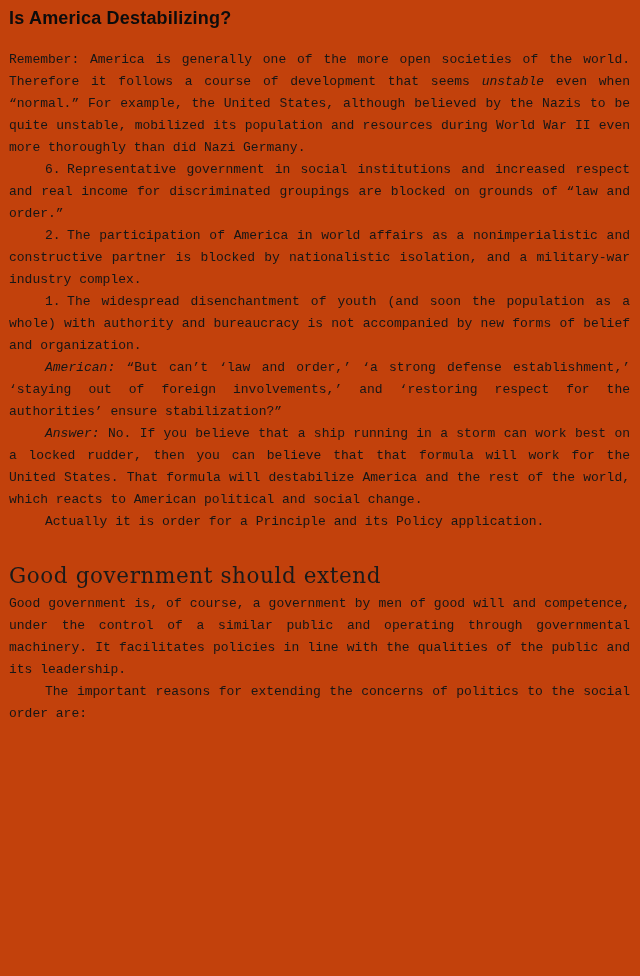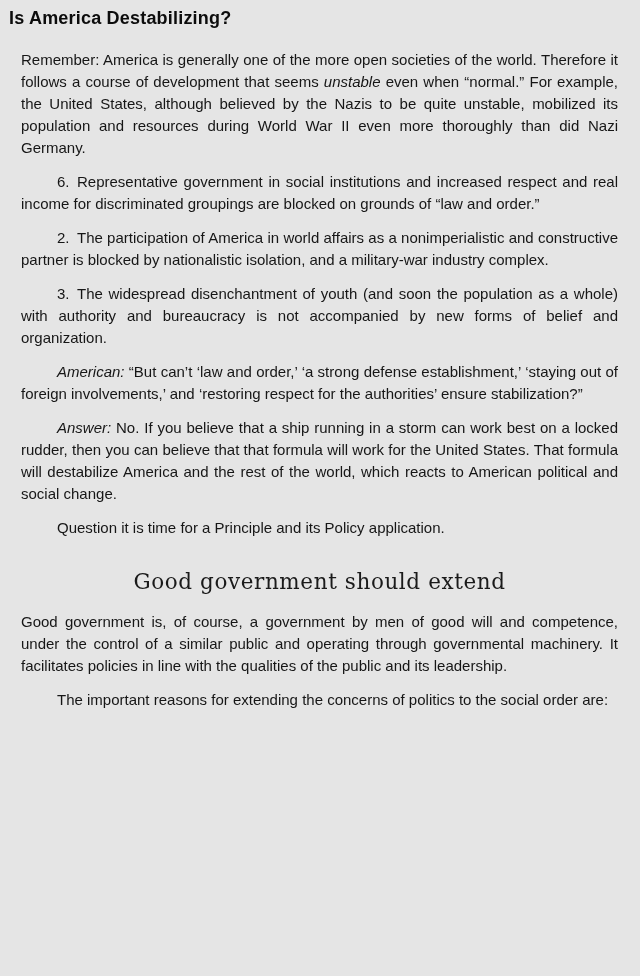--- a/index.html
+++ b/index.html
@@ -4,41 +4,42 @@
 <style>
   html, body {
     margin: 0;
     padding: 0;
     background: #fdfdfb;
   }
   .page {
     position: relative;
     width: 640px;
     height: 976px;
-    background: #e5e5e5;
+    background: #c2410c;
     color: #141414;
     font-family: "Liberation Sans", sans-serif;
     box-sizing: border-box;
     padding: 8px 10px 0 9px;
     overflow: hidden;
   }
   .section-heading {
     margin: 0 0 20px 0;
     font-family: "Liberation Sans", sans-serif;
     font-size: 18px;
     font-weight: 700;
     letter-spacing: 0.2px;
     color: #0c0c0c;
   }
   p.body {
-    margin: 12px;
-    font-size: 15px;
+    margin: 0;
+    font-size: 13px;
     line-height: 22px;
     text-align: justify;
     color: #161616;
+    font-family: Liberation Mono, monospace;
   }
   p.body em {
     font-style: italic;
   }
   .indent {
     text-indent: 36px;
   }
   .gap-before {
     margin-top: 13px;
   }
@@ -46,21 +47,20 @@
     margin: 80px 0 0 2px;
     font-family: "Liberation Sans", sans-serif;
     font-size: 22px;
     font-weight: 700;
     letter-spacing: 0.8px;
     color: #0a0a0a;
     -webkit-text-stroke: 0.7px #0a0a0a;
   }
   .principle-quote {
     margin-top: 26px;
-    text-align: center;
     font-family: "DejaVu Serif", "Liberation Serif", serif;
     font-size: 21.5px;
     line-height: 34px;
     letter-spacing: 0.6px;
     color: #1a1a1a;
   }
   .after-quote {
     margin-top: 16px;
   }
 </style>
@@ -71,27 +71,27 @@
 
   <h1 class="section-heading">Is America Destabilizing?</h1>
 
   <p class="body">Remember: America is generally one of the more open societies of the world. Therefore it follows a course of development that seems <em>unstable</em> even when “normal.” For example, the United States, although believed by the Nazis to be quite unstable, mobilized its population and resources during World War II even more thoroughly than did Nazi Germany.</p>
 
 
   <p class="body indent">6. Representative government in social institutions and increased respect and real income for discriminated groupings are blocked on grounds of “law and order.”</p>
 
   <p class="body indent">2. The participation of America in world affairs as a nonimperialistic and constructive partner is blocked by nationalistic isolation, and a military-war industry complex.</p>
 
-  <p class="body indent">3. The widespread disenchantment of youth (and soon the population as a whole) with authority and bureaucracy is not accompanied by new forms of belief and organization.</p>
+  <p class="body indent">1. The widespread disenchantment of youth (and soon the population as a whole) with authority and bureaucracy is not accompanied by new forms of belief and organization.</p>
 
   <p class="body indent gap-before"><em>American:</em> “But can’t ‘law and order,’ ‘a strong defense establishment,’ ‘staying out of foreign involvements,’ and ‘restoring respect for the authorities’ ensure stabilization?”</p>
 
   <p class="body indent"><em>Answer:</em> No. If you believe that a ship running in a storm can work best on a locked rudder, then you can believe that that formula will work for the United States. That formula will destabilize America and the rest of the world, which reacts to American political and social change.</p>
 
-  <p class="body indent gap-before">Question it is time for a Principle and its Policy application.</p>
+  <p class="body indent gap-before">Actually it is order for a Principle and its Policy application.</p>
 
 
   <div class="principle-quote">
     <div>Good government should extend</div>
   </div>
 
   <p class="body after-quote">Good government is, of course, a government by men of good will and competence, under the control of a similar public and operating through governmental machinery. It facilitates policies in line with the qualities of the public and its leadership.</p>
 
   <p class="body indent">The important reasons for extending the concerns of politics to the social order are:</p>
 

